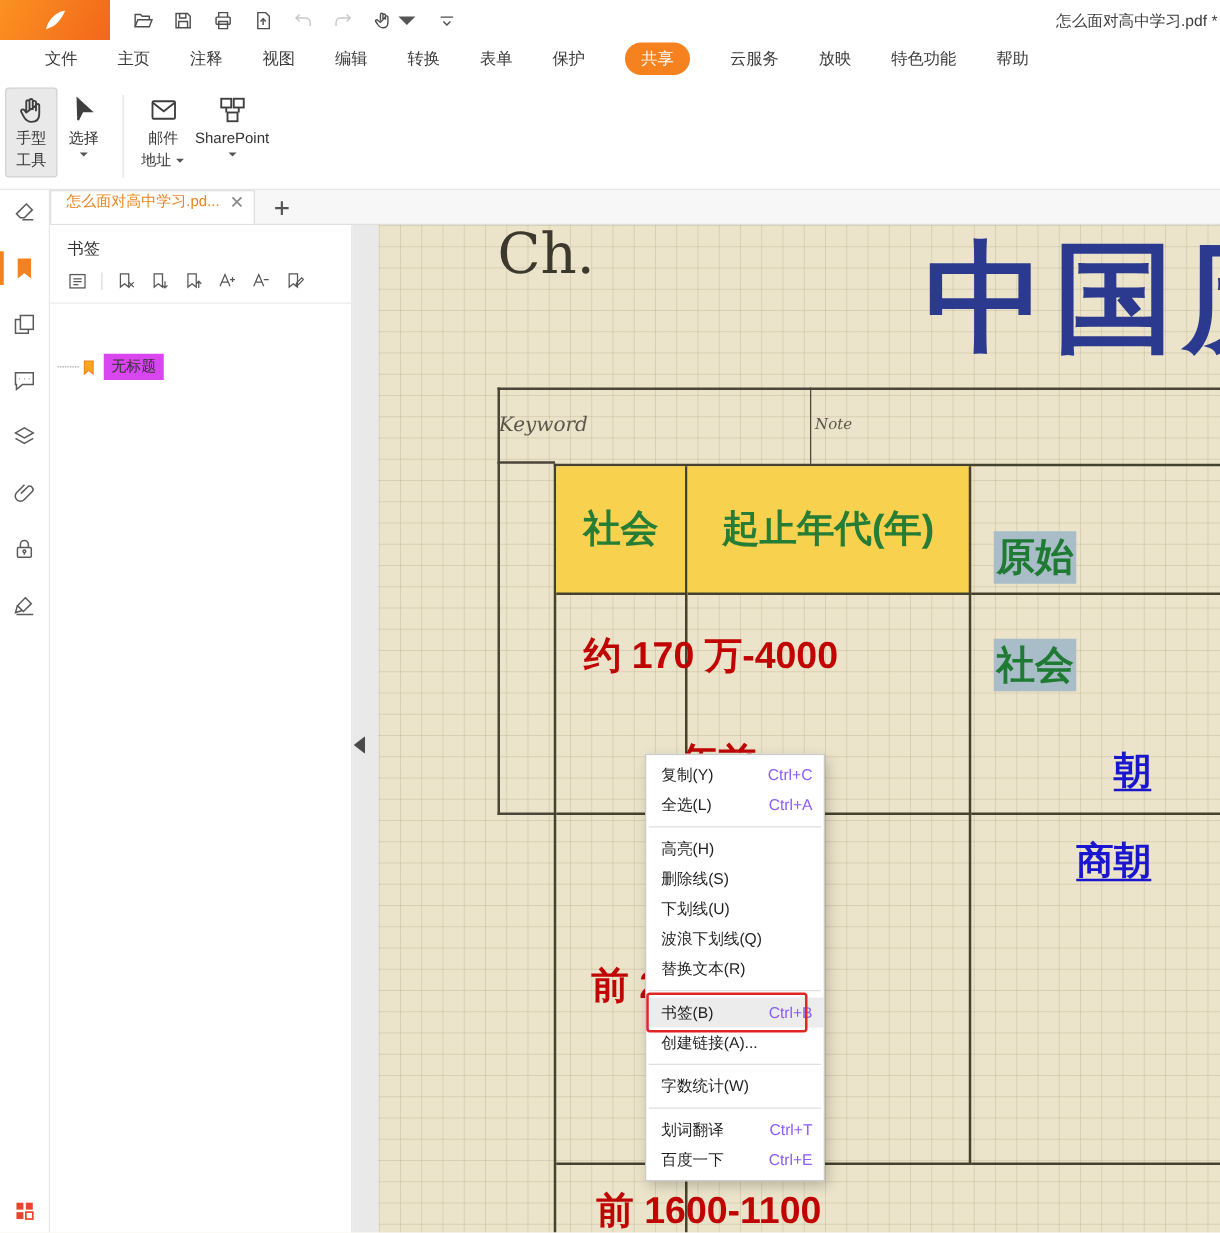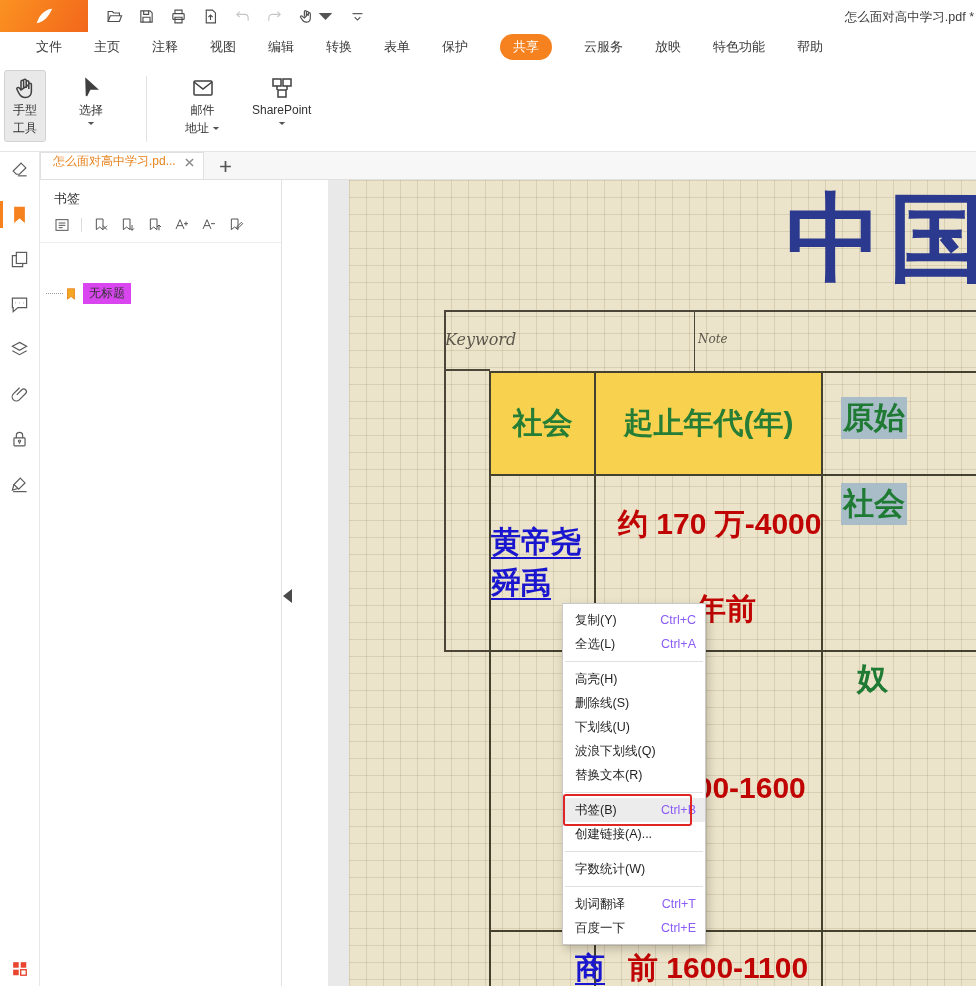--- a/index.html
+++ b/index.html
@@ -17,21 +17,21 @@
   .tbi.disabled svg { stroke:#c6c6c6; }
   .doc-title { position:absolute; right:2px; top:9px; font-size:12.5px; color:#3c3c3c; white-space:nowrap; }
 
   
   .menubar { height:30px; display:flex; align-items:center; padding-left:36px; gap:32px; flex:none; }
   .mi { font-size:13px; color:#3a3a3a; cursor:pointer; white-space:nowrap; }
   .mi.active { background:#f5821f; color:#fff; padding:4px 13px; border-radius:13px; }
 
   
   .ribbon { height:90px; border-bottom:1px solid #e6e6e6; display:flex; align-items:flex-start;
-    padding:8px 0 0 4px; flex:none; background:#fff;gap:24px; }
+    padding:8px 0 0 4px; flex:none; background:#fff; }
   .tool { min-width:42px; display:flex; flex-direction:column; align-items:center; gap:3px;
     padding:5px 3px; border-radius:3px; font-size:12px; color:#333; cursor:pointer; border:1px solid transparent; }
   .tool.active { background:#e9e9e9; border:1px solid #d2d2d2; }
   .tool svg.big { width:24px; height:24px; stroke:#3f3f3f; fill:none; stroke-width:1.5; }
   .tool .lbl { line-height:15px; text-align:center; white-space:nowrap; }
   .caret { width:8px; height:5px; }
   .caret path { fill:#555; stroke:none; }
   .vsep { width:1px; height:66px; background:#e2e2e2; margin:6px 10px 0; }
   .lblrow { display:flex; align-items:center; gap:3px; }
 
@@ -48,21 +48,21 @@
   
   .workspace { flex:1; display:flex; min-height:0; }
   .iconstrip { width:40px; border-right:1px solid #e8e8e8; display:flex; flex-direction:column;
     align-items:center; padding:8px 0 8px; gap:26px; flex:none; background:#fff; }
   .strip-btn { width:40px; display:flex; justify-content:center; position:relative; cursor:pointer; }
   .strip-btn svg { width:19px; height:19px; stroke:#5a5a5a; fill:none; stroke-width:1.5; }
   .strip-btn.active::before { content:""; position:absolute; left:0; top:-4px; bottom:-4px; width:3px; background:#f5821f; }
   .strip-spacer { flex:1; }
 
   .right-col { flex:1; display:flex; flex-direction:column; min-width:0; }
-  .content { flex:1; display:flex; position:relative; min-height:0;gap:46px; }
+  .content { flex:1; display:flex; position:relative; min-height:0; }
 
   
   .bookmark-panel { width:242px; flex:none; background:#fff; border-right:1px solid #e2e2e2; padding-top:10px; }
   .bp-title { font-size:13px; color:#333; margin:0 0 9px 14px; }
   .bp-toolbar { display:flex; align-items:center; gap:11px; padding:0 12px 9px 14px; border-bottom:1px solid #ececec; }
   .bp-toolbar svg { width:16px; height:16px; stroke:#555; fill:none; stroke-width:1.5; cursor:pointer; }
   .bp-vsep { width:1px; height:14px; background:#dcdcdc; }
   .bp-tree { margin:40px 0 0 6px; display:flex; align-items:center; cursor:pointer; }
   .tree-guide { width:17px; border-top:1px dotted #9a9a9a; }
   .bp-tree svg { width:14px; height:14px; flex:none; margin-left:1px; }
@@ -93,21 +93,21 @@
   .keyword { left:96px; top:150px; font-family:"DejaVu Serif", serif; font-style:italic; font-size:16px; color:#5c564a; }
   .note { left:349px; top:152px; font-family:"DejaVu Serif", serif; font-style:italic; font-size:12px; color:#5c564a; }
 
   
   .tbl { position:absolute; left:140px; top:191px; display:grid;
     grid-template-columns:105px 227px 330px; grid-template-rows:103px 176px 280px 190px;
     border-top:2px solid #45412f; border-left:2px solid #45412f; }
   .cell { border-right:2px solid #45412f; border-bottom:2px solid #45412f; position:relative; }
   .cell.hd { background:#f8d24e; display:flex; align-items:center; justify-content:center;
     font-weight:bold; font-size:30px; color:#267d36; }
-  .grn { color:#1f7a33; font-weight:bold; font-size:31px; }
+  .grn { color:#1f7a33; font-weight:bold; font-size:31px;margin-top:28px; }
   .hl { background:#a9bdc9; padding:0 2px; }
   .lnk { color:#1a16cf; font-weight:bold; font-size:30px; text-decoration:underline;
     text-decoration-thickness:2px; text-underline-offset:5px; cursor:pointer; }
   .red { color:#c00404; font-weight:bold; font-size:30px; white-space:nowrap; }
   .s1 { position:absolute; left:18px; top:24px; }
   .s2 { position:absolute; left:18px; top:110px; }
   .r1c2 { display:flex; align-items:center; justify-content:center; }
   .p1 { position:absolute; left:22px; top:28px; }
   .p2 { position:absolute; left:100px; top:113px; }
   .r2c2 .lnk { position:absolute; left:114px; top:120px; }
@@ -383,40 +383,38 @@
         </div>
 
         <span class="collapse-handle">
           <svg viewBox="0 0 9 14">
               <path d="M9 0L0 7l9 7z"></path>
             </svg>
         </span>
 
         <div class="doc-viewer">
           <div class="page">
+            <span class="abs ch-prefix">Ch.</span>
             <span class="abs big-title">中国历</span>
             <span class="abs hline1"></span>
             <span class="abs hline2"></span>
             <span class="abs hstub"></span>
             <span class="abs vline-kn"></span>
             <span class="abs vline-left"></span>
             <span class="abs keyword">Keyword</span>
             <span class="abs note">Note</span>
 
             <div class="tbl">
               <div class="cell hd">社会</div>
               <div class="cell hd">起止年代(年)</div>
 
               <div class="cell">
                 <span class="grn hl s1">原始</span>
                 <span class="grn hl s2">社会</span>
               </div>
-              <div class="cell r1c2">
-                <span class="lnk">黄帝尧舜禹</span>
-              </div>
               <div class="cell">
                 <span class="red p1">约 170 万-4000</span>
                 <span class="red p2">年前</span>
               </div>
 
               <div class="cell"></div>
               <div class="cell r2c2">
                 <span class="lnk">朝</span>
               </div>
               <div class="cell r2c3">

